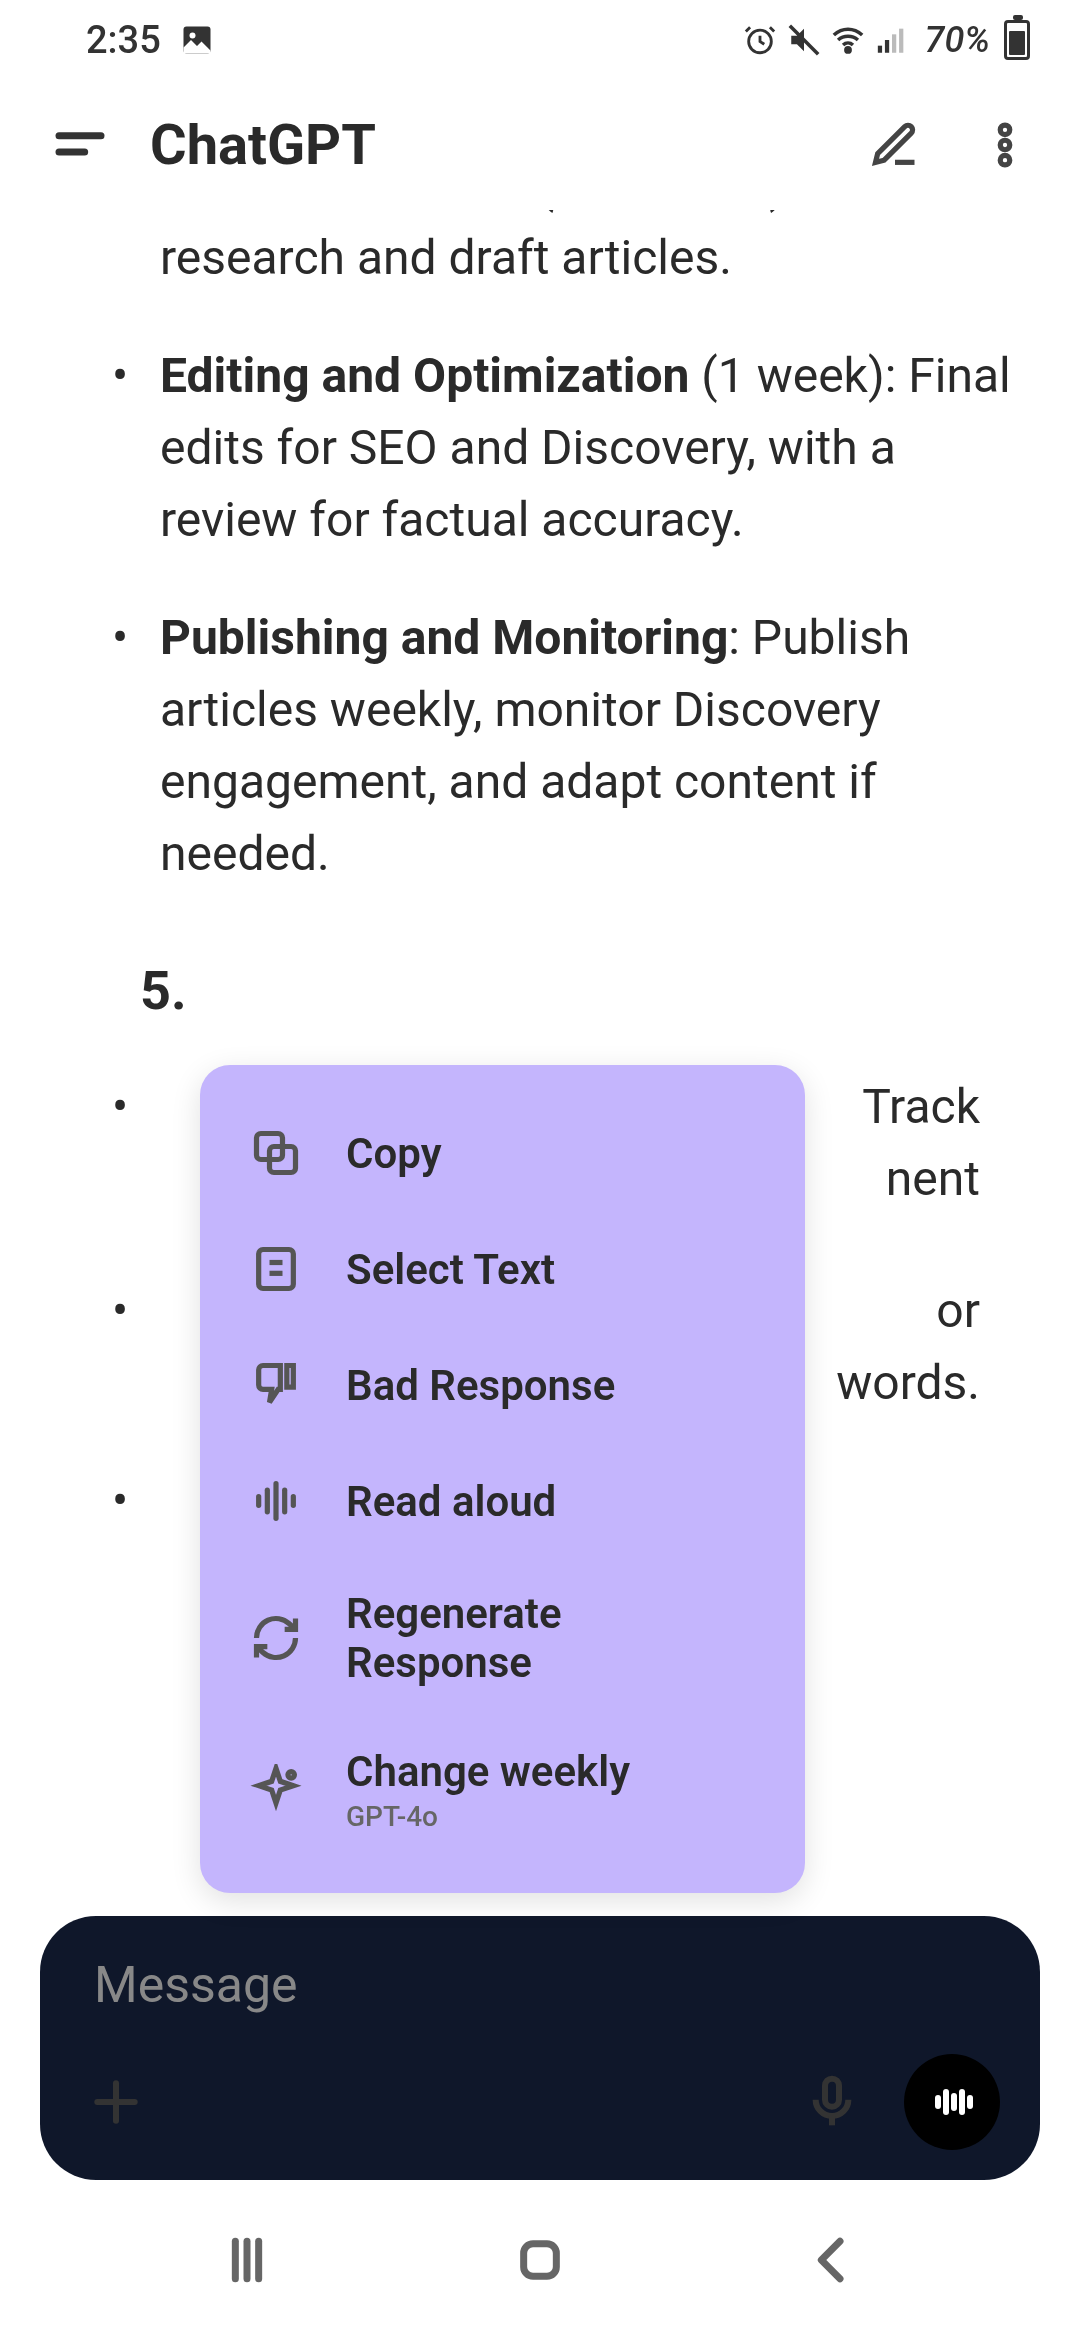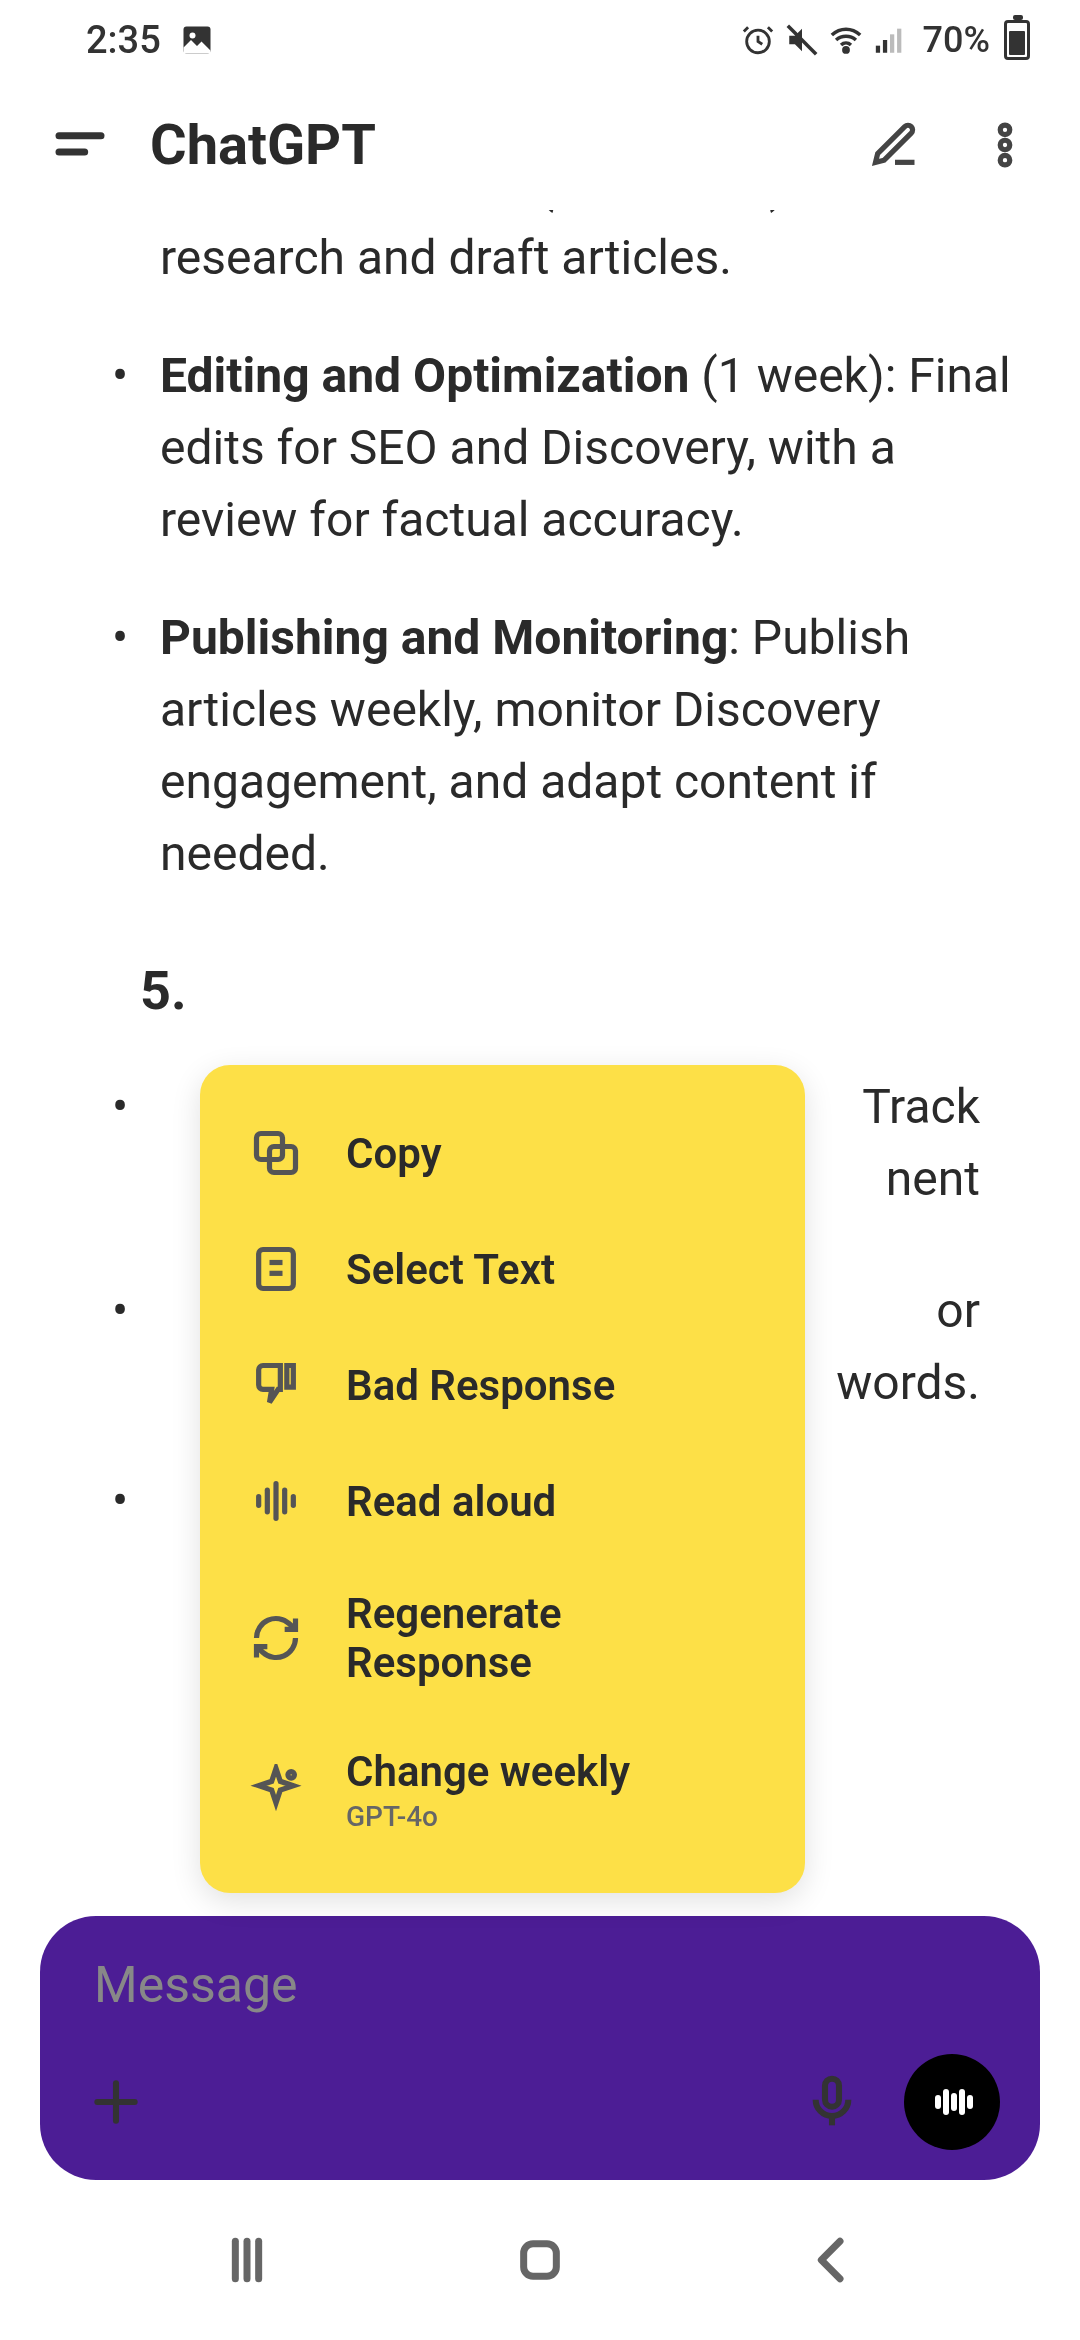--- a/index.html
+++ b/index.html
@@ -21,21 +21,21 @@
     justify-content: space-between;
     padding: 0 50px 0 60px;
     font-size: 38px;
     font-weight: 500;
     color: #333;
     margin-left: 26px;
   }
   .status-left { display: flex; align-items: center; gap: 18px; }
   .status-right { display: flex; align-items: center; gap: 10px; }
   .status-right svg { width: 34px; height: 34px; }
-  .battery-text { font-size: 36px; margin-left: 6px; }
+  .battery-text { font-size: 36px; margin-left: 6px; font-style: italic; }
   .battery-icon {
     width: 26px; height: 40px;
     border: 3px solid #333; border-radius: 4px;
     position: relative; margin-left: 4px;
   }
   .battery-icon::before {
     content: ""; position: absolute; top: -8px; left: 6px;
     width: 10px; height: 5px; background: #333; border-radius: 2px;
   }
   .battery-icon::after {
@@ -83,21 +83,21 @@
     font-size: 54px; font-weight: 700;
     margin: 60px 0 40px 80px;
   }
 
   
   .context-menu {
     position: absolute;
     left: 200px;
     top: 1065px;
     width: 605px;
-    background: #fde047;
+    background: #c4b5fd;
     border-radius: 30px;
     box-shadow: 0 8px 30px rgba(0,0,0,0.12);
     padding: 30px 0;
     z-index: 50;
   }
   .menu-item {
     display: flex;
     align-items: center;
     gap: 42px;
     padding: 30px 48px;
@@ -112,21 +112,21 @@
   }
   .menu-item .mi-icon svg { width: 52px; height: 52px; stroke: #555; fill: none; stroke-width: 2.4; }
   .menu-item .mi-text { display:flex; flex-direction:column; }
   .menu-item .mi-sub { font-size: 28px; font-weight: 500; color: #666; margin-top: 4px; }
 
   
   .composer-wrap {
     position: absolute;
     left: 40px; right: 40px;
     bottom: 160px;
-    background: #4c1d95;
+    background: #0f172a;
     border-radius: 56px;
     padding: 40px 40px 30px 40px;
   }
   .composer-placeholder {
     font-size: 50px; color: #888; padding-left: 14px; margin-bottom: 40px;
   }
   .composer-row {
     display: flex; align-items: center; justify-content: space-between;
   }
   .composer-left, .composer-right { display:flex; align-items:center; gap: 36px; }

